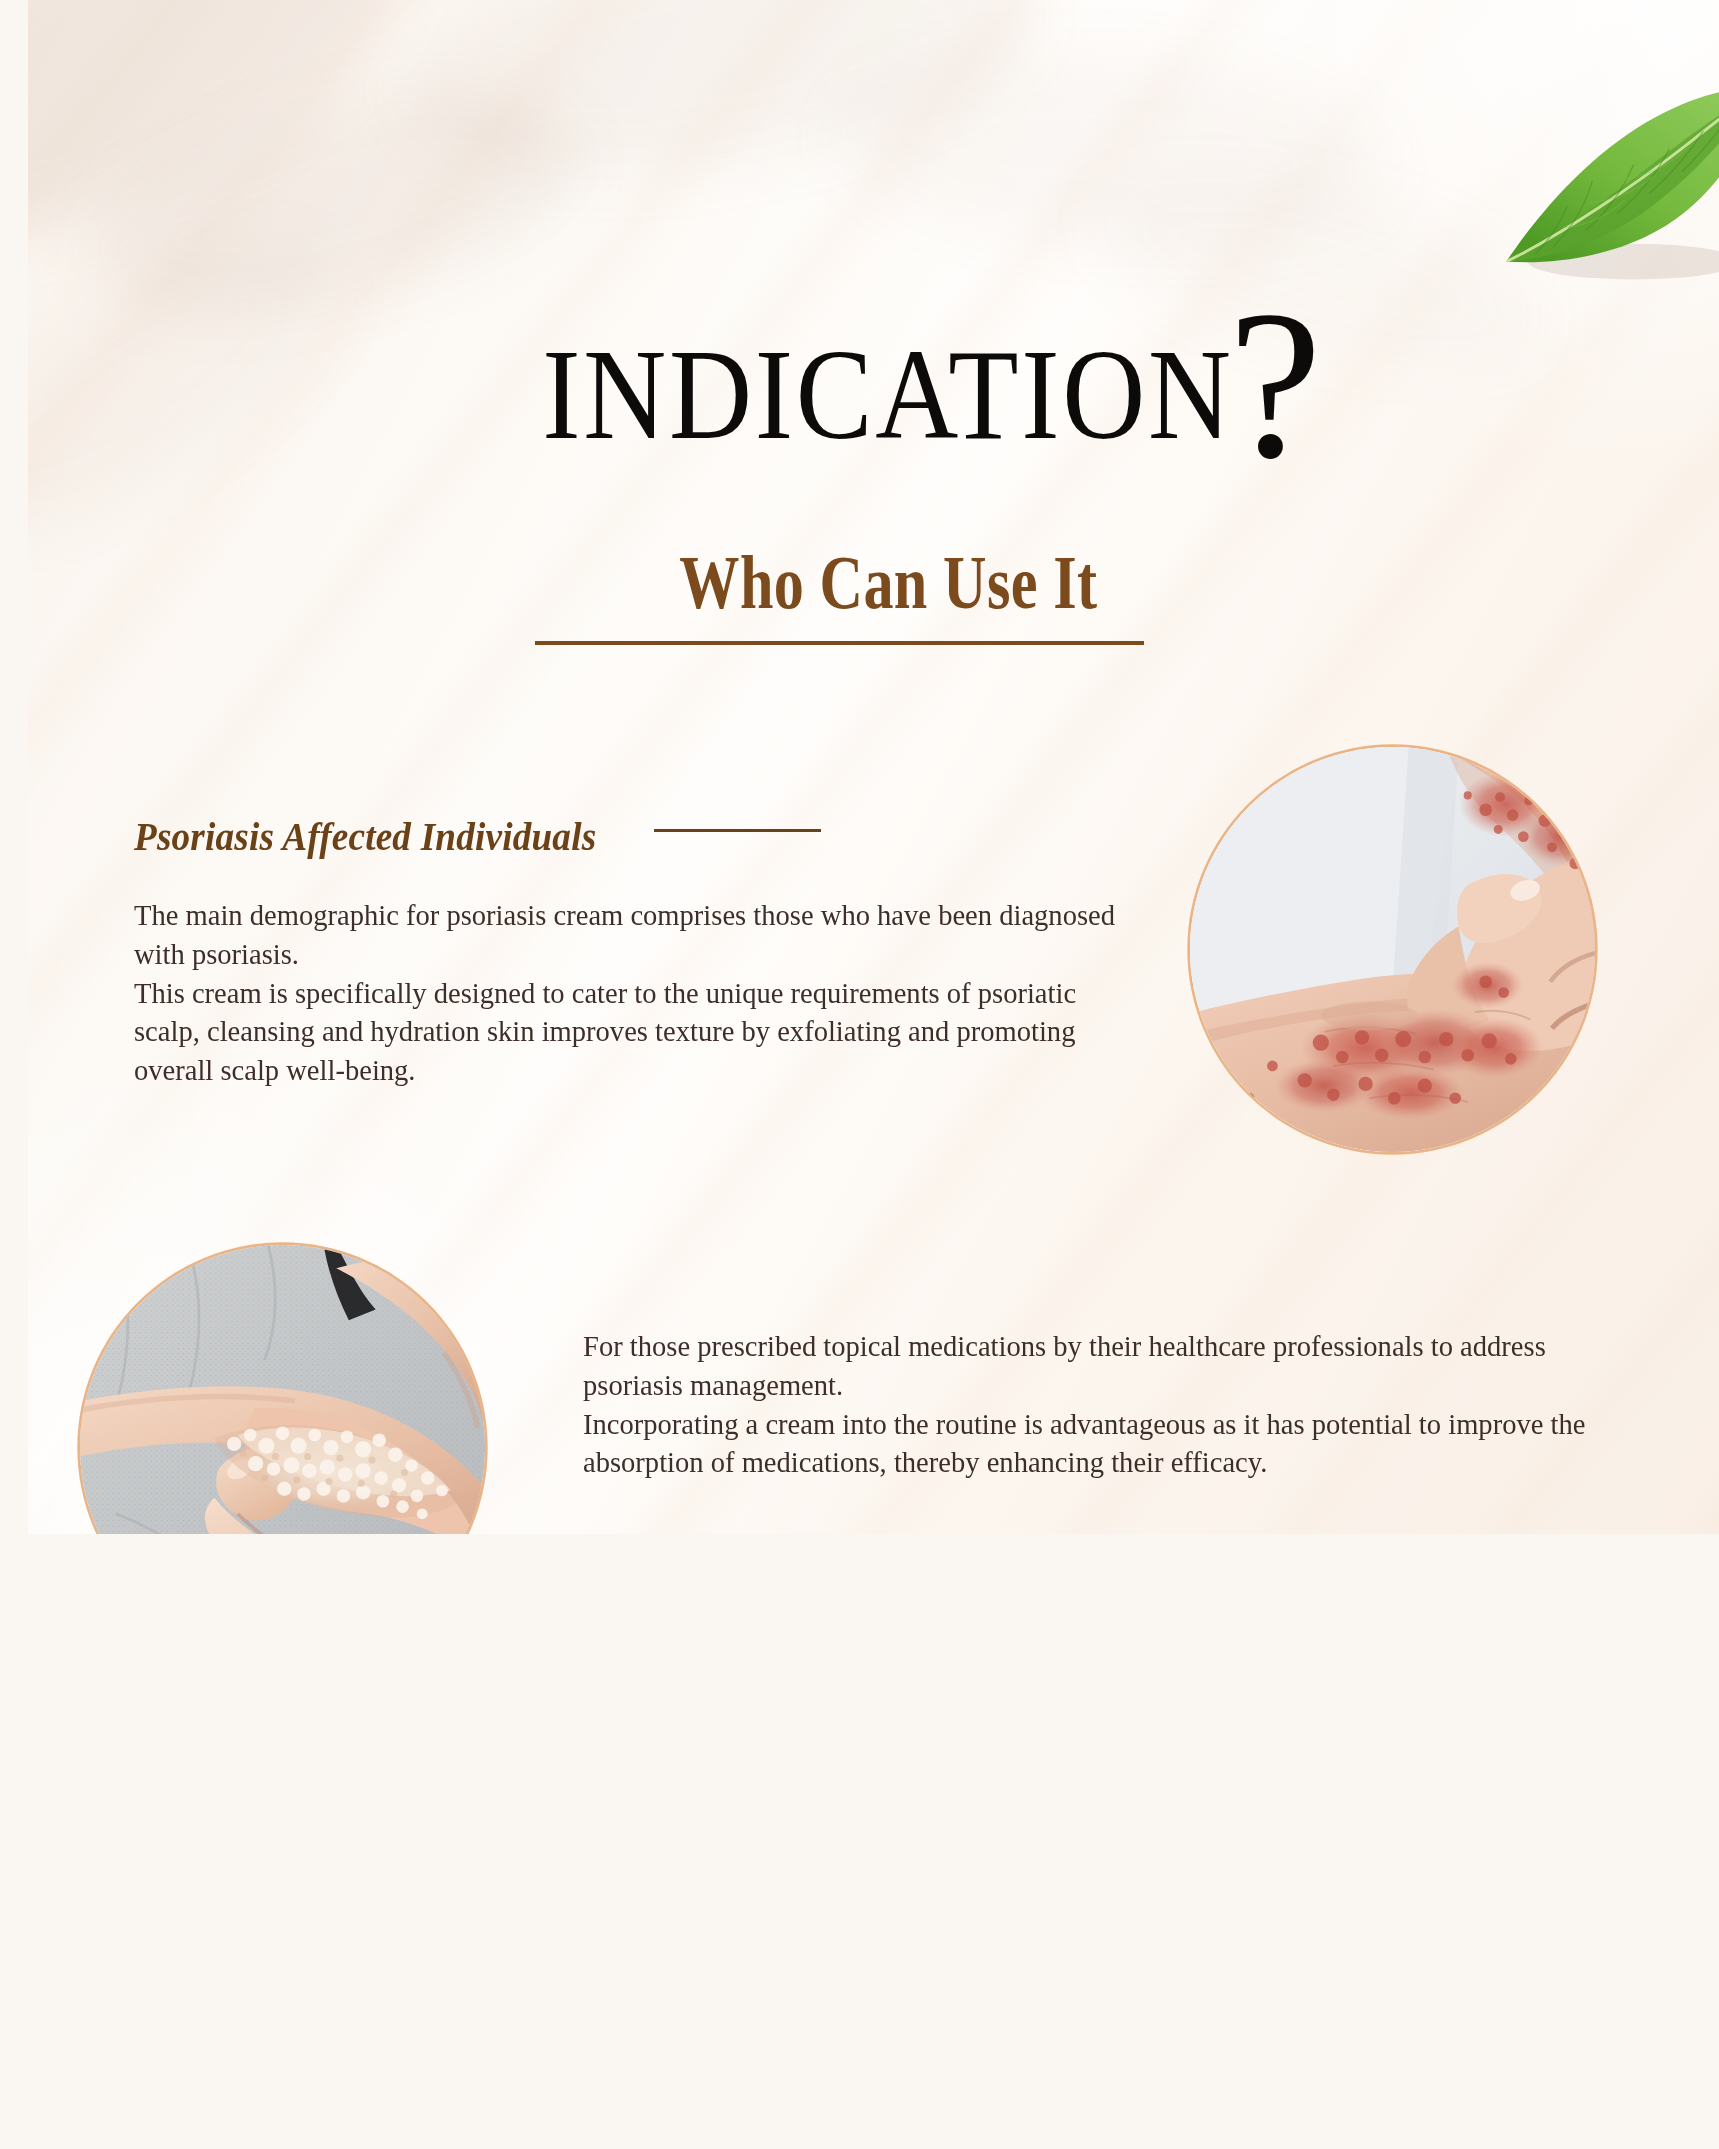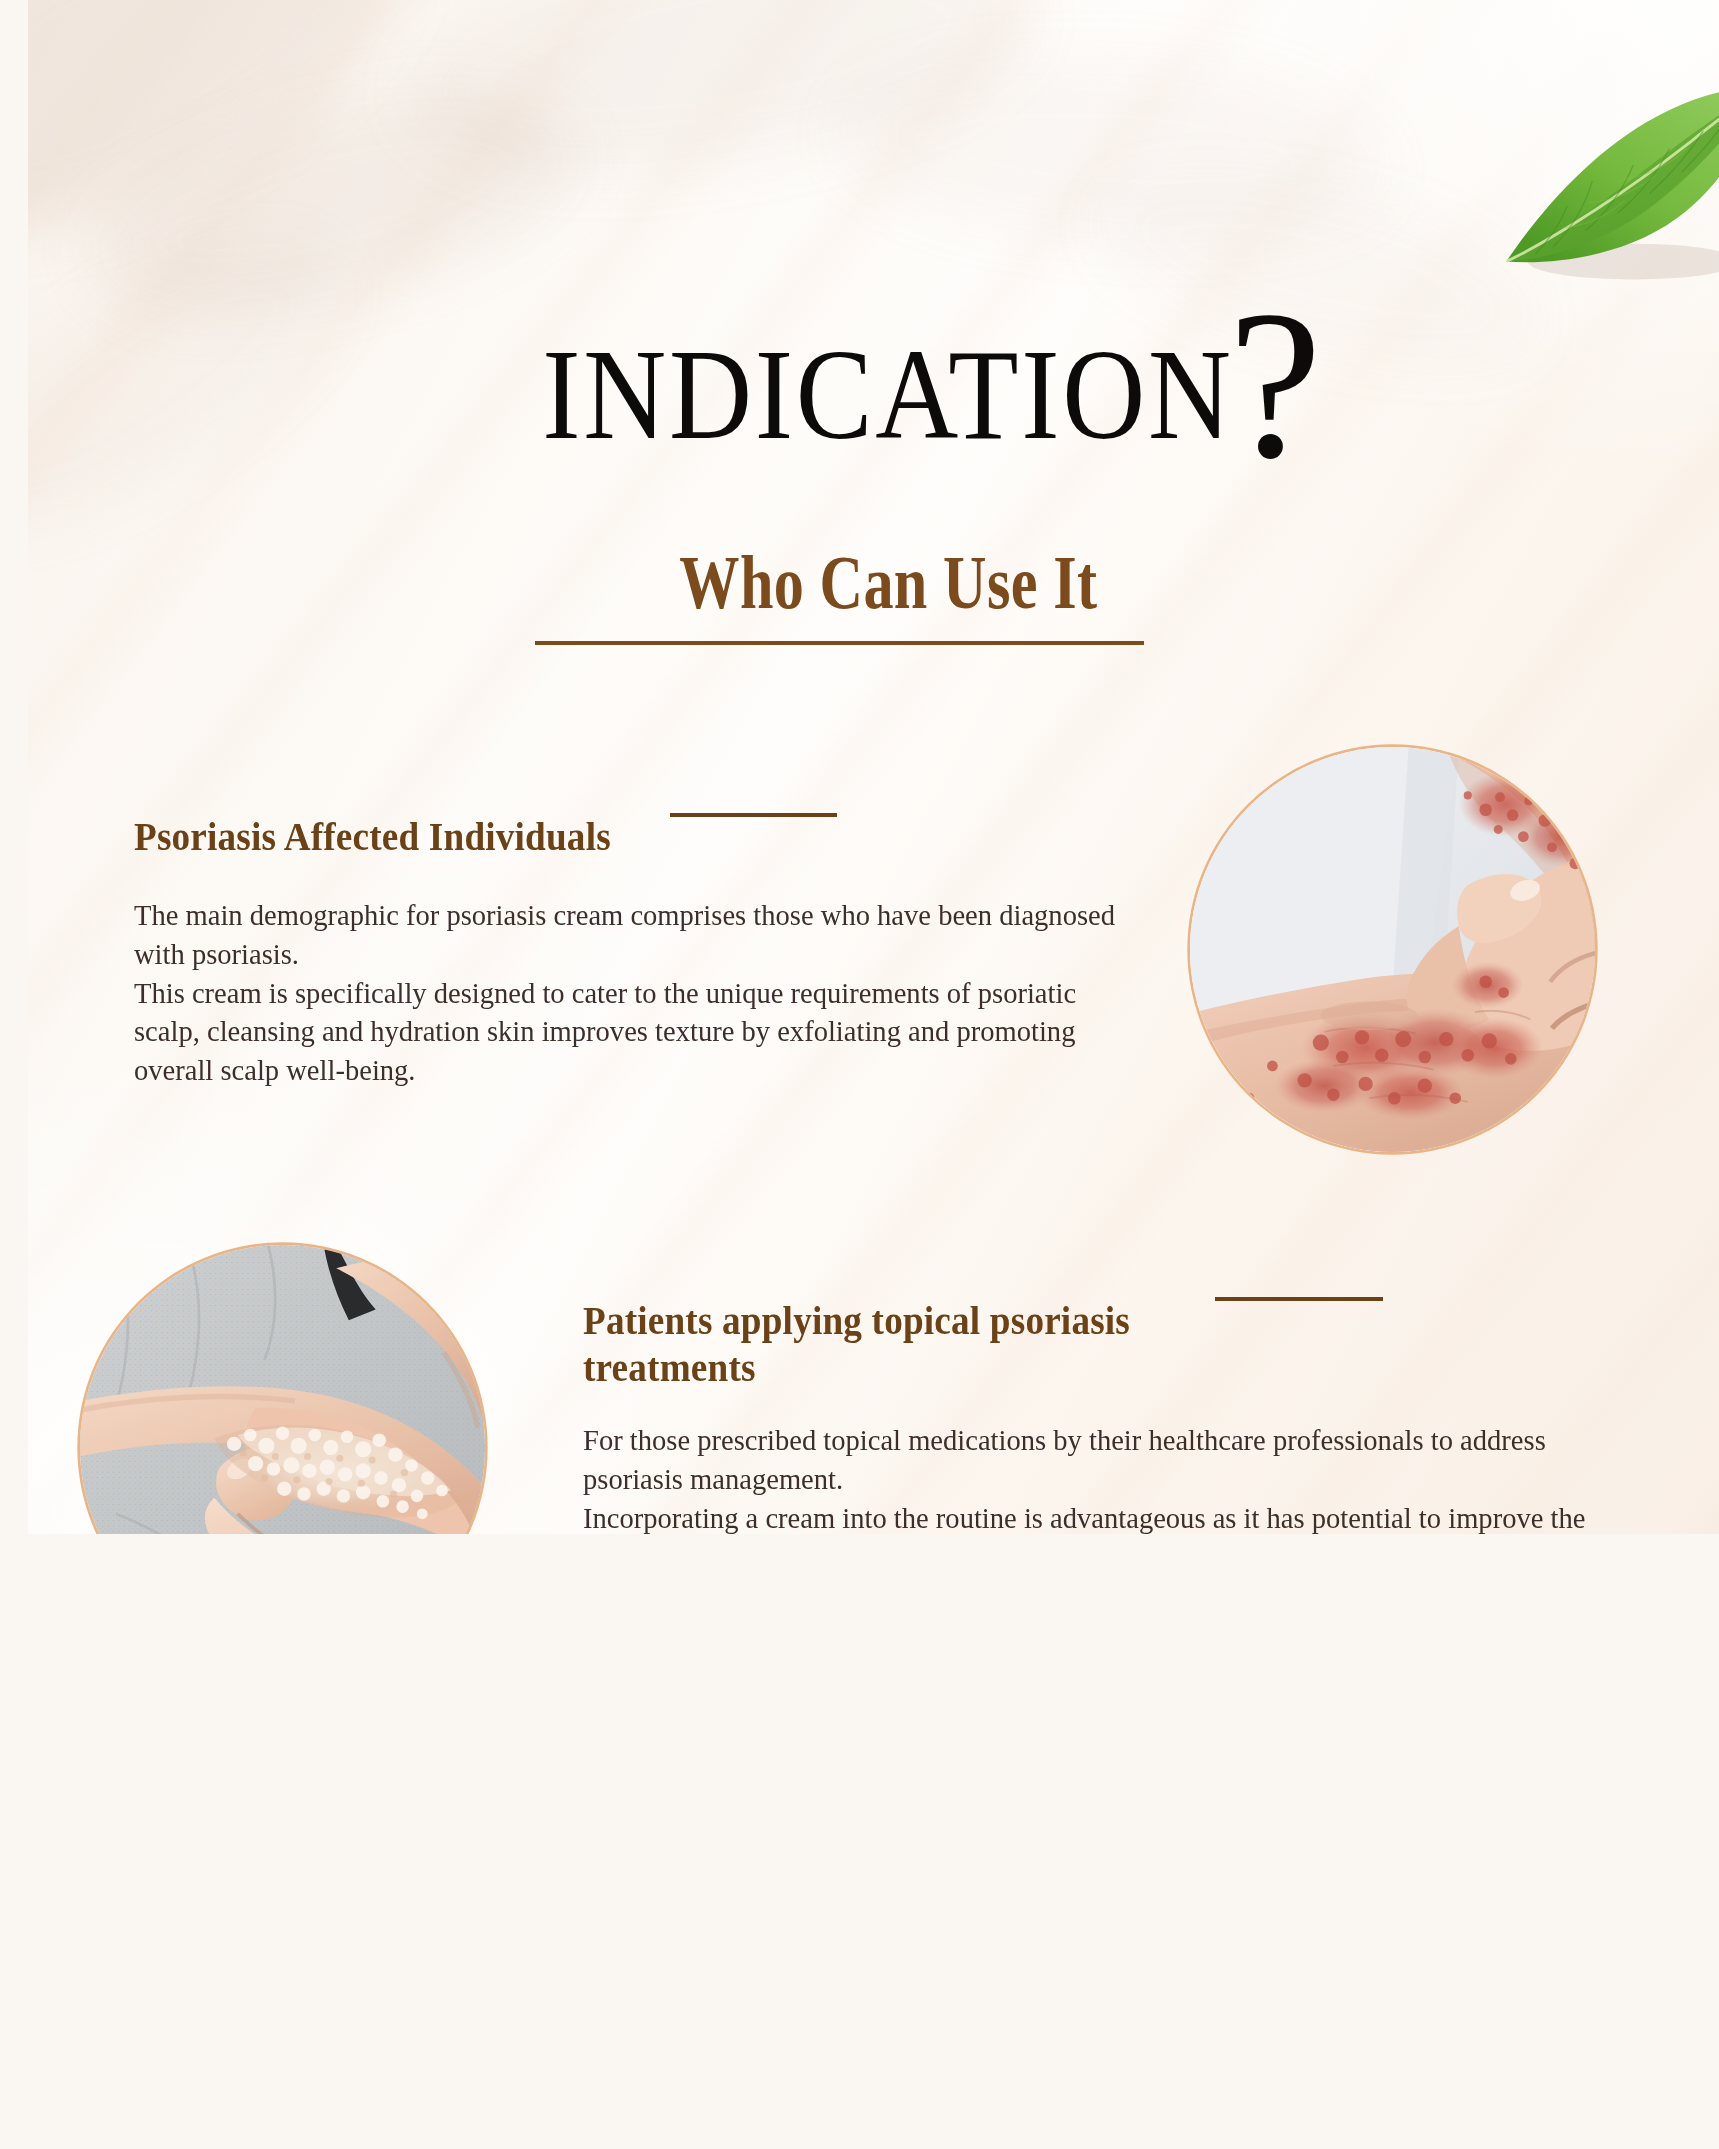--- a/index.html
+++ b/index.html
@@ -147,22 +147,23 @@
     color: #6b4117;
     font-size: 40px;
     line-height: 1.18;
     letter-spacing: 0.2px;
     margin: 0;
     transform: scaleX(.93);
     transform-origin: left center;
   }
   .heading-row {
     display: flex;
-    align-items: flex-start;
+    align-items: center;
     gap: 9px;
+    font-style: italic;
   }
   .heading-rule {
     height: 3.6px;
     background: #6b4117;
     flex: none;
   }
 
   .body-text {
     font-family: "Liberation Serif", "DejaVu Serif", serif;
     font-size: 29.6px;
@@ -360,24 +361,20 @@
         <path d="M150 318 C182 310 220 312 252 320"></path>
         <path d="M160 356 C196 350 236 352 272 360"></path>
         <path d="M200 392 C236 386 276 388 310 396"></path>
         <path d="M318 296 C340 292 362 296 380 304"></path>
       </g>
       <ellipse cx="200" cy="300" rx="54" ry="16" fill="#dcae95" opacity="0.45"></ellipse>
     </svg>
   </div>
 
   <div id="block2">
-    <div class="heading-row">
-      <h2 class="section-heading">Patients applying topical psoriasis treatments</h2>
-      <span class="heading-rule"></span>
-    </div>
     <p class="body-text">For those prescribed topical medications by their healthcare professionals to address psoriasis management.
 Incorporating a cream into the routine is advantageous as it has potential to improve the absorption of medications, thereby enhancing their efficacy.</p>
   </div>
 
   <div class="photo" id="photo2">
     <svg viewBox="0 0 452 452" preserveAspectRatio="xMidYMid slice" aria-hidden="true">
       <defs>
         <linearGradient id="p2cloth" x1="0" y1="0" x2="1" y2="1">
           <stop offset="0%" stop-color="#cfd1d2"></stop>
           <stop offset="50%" stop-color="#c2c5c7"></stop>

